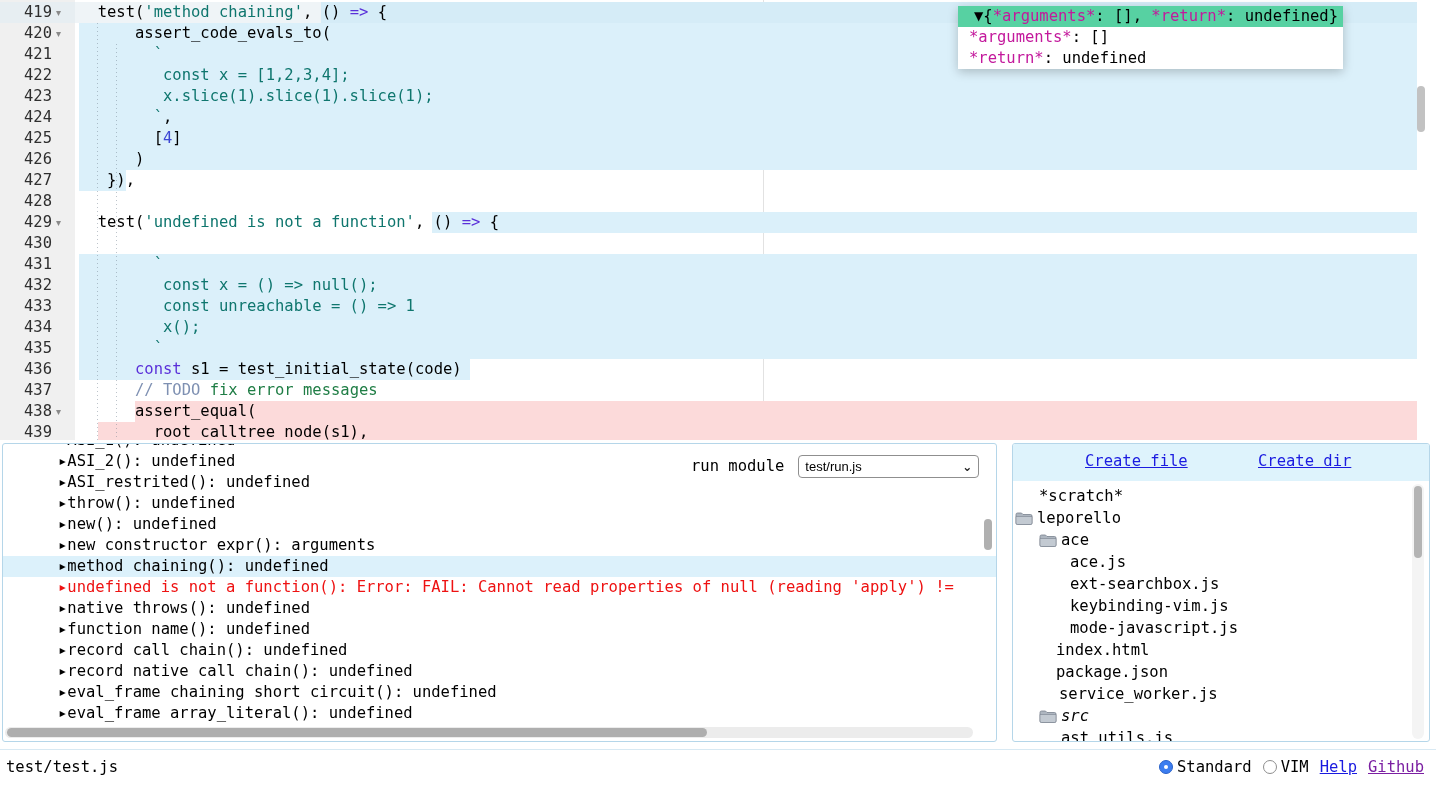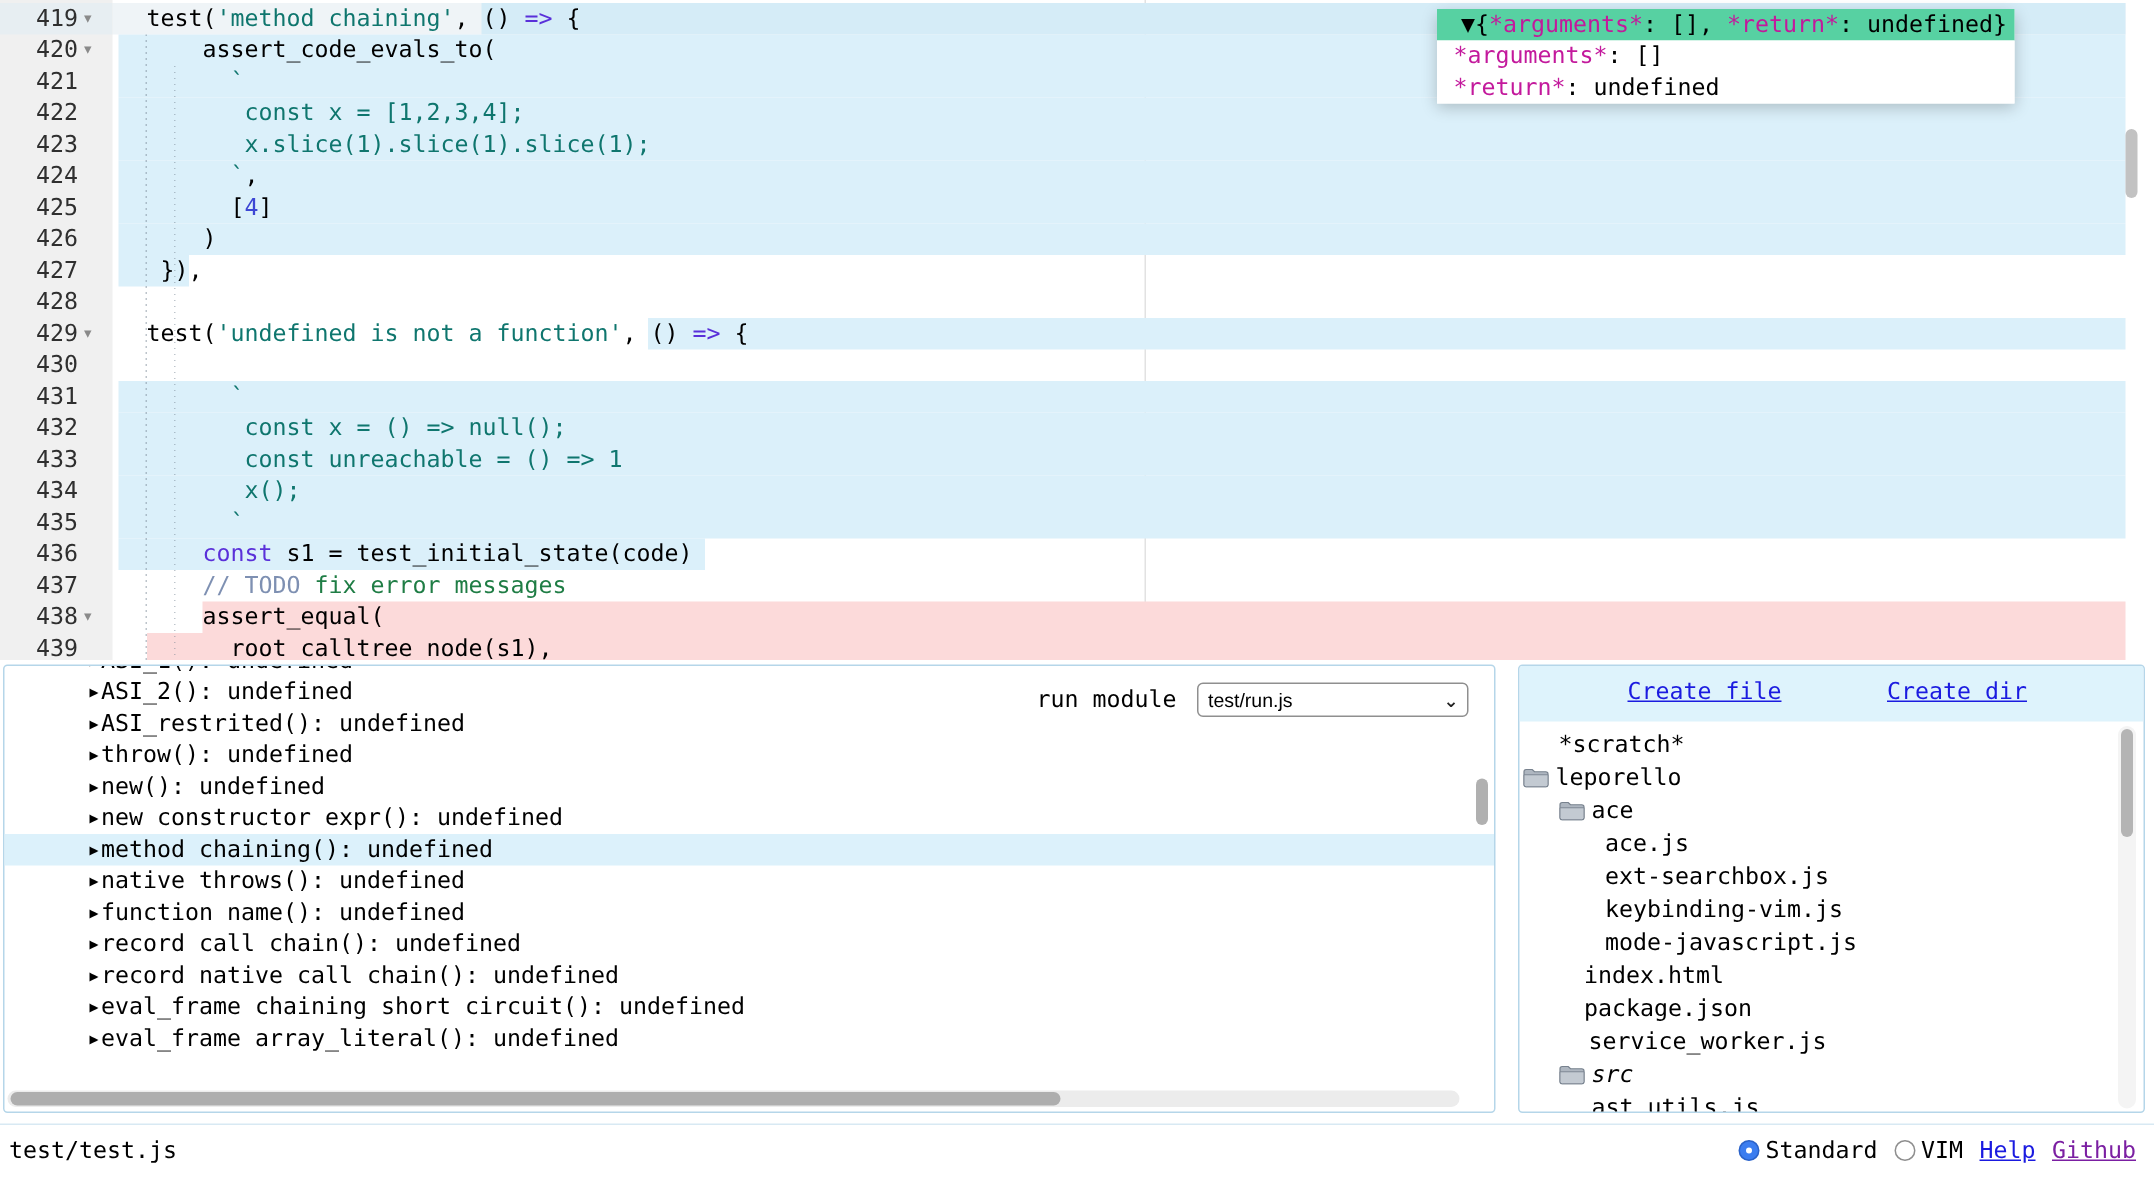--- a/index.html
+++ b/index.html
@@ -258,22 +258,23 @@
     </div>
   </div>
 
   <div id="calltree-panel">
     <div id="calltree-list">
         <div class="ct-item"><span class="ct-arrow">▸</span><span>ASI_1(): undefined</span></div>
         <div class="ct-item"><span class="ct-arrow">▸</span><span>ASI_2(): undefined</span></div>
         <div class="ct-item"><span class="ct-arrow">▸</span><span>ASI_restrited(): undefined</span></div>
         <div class="ct-item"><span class="ct-arrow">▸</span><span>throw(): undefined</span></div>
         <div class="ct-item"><span class="ct-arrow">▸</span><span>new(): undefined</span></div>
-        <div class="ct-item"><span class="ct-arrow">▸</span><span>new constructor expr(): undefined</span></div>
+        <div class="ct-item"><span class="ct-arrow">▸</span><span>new constructor expr(): arguments</span></div>
         <div class="ct-item sel"><span class="ct-arrow">▸</span><span>method chaining(): undefined</span></div>
+        <div class="ct-item err"><span class="ct-arrow">▸</span><span>undefined is not a function(): Error: FAIL: Cannot read properties of null (reading 'apply') !=</span></div>
         <div class="ct-item"><span class="ct-arrow">▸</span><span>native throws(): undefined</span></div>
         <div class="ct-item"><span class="ct-arrow">▸</span><span>function name(): undefined</span></div>
         <div class="ct-item"><span class="ct-arrow">▸</span><span>record call chain(): undefined</span></div>
         <div class="ct-item"><span class="ct-arrow">▸</span><span>record native call chain(): undefined</span></div>
         <div class="ct-item"><span class="ct-arrow">▸</span><span>eval_frame chaining short circuit(): undefined</span></div>
         <div class="ct-item"><span class="ct-arrow">▸</span><span>eval_frame array_literal(): undefined</span></div>
       </div>
     <div id="runmodule">
       <label>run module</label>
       <span style="position:relative;display:inline-block;">

